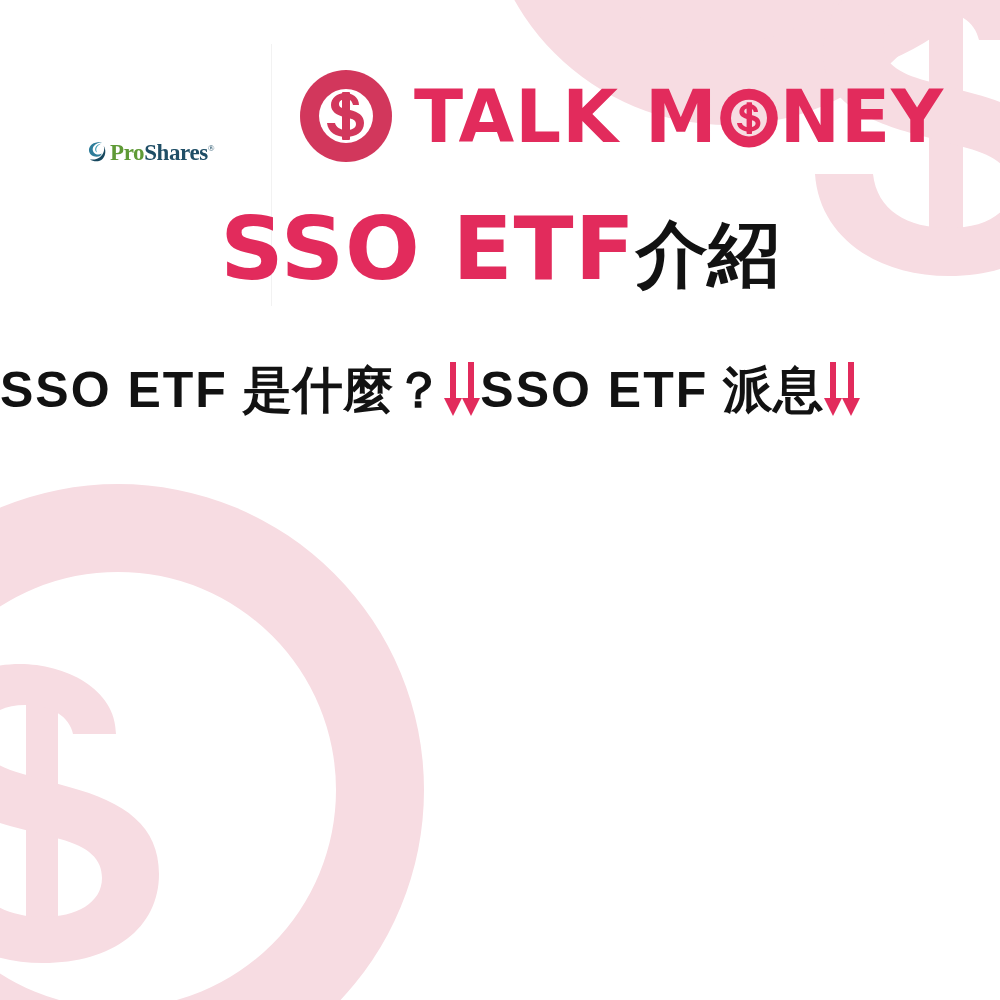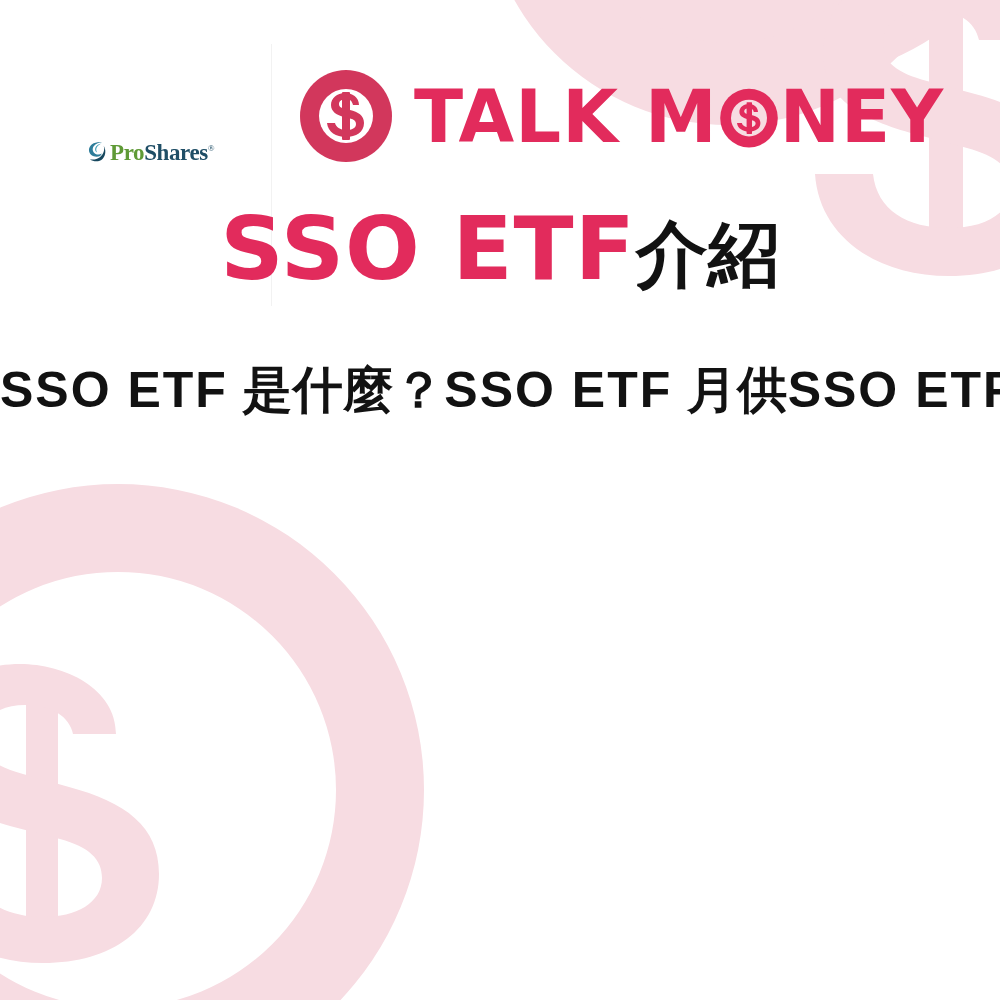--- a/index.html
+++ b/index.html
@@ -317,24 +317,20 @@
     <div class="flow-item">
       <span class="en">SSO ETF</span>
       <span class="zh">是什麼？</span>
     </div>
 
     <svg class="arrow" viewBox="0 0 18 56" xmlns="http://www.w3.org/2000/svg">
       <rect x="6" y="0" width="6" height="38" fill="#E22B5C"></rect>
       <path d="M0 36 L18 36 L9 54 Z" fill="#E22B5C"></path>
     </svg>
 
-    <div class="flow-item">
-      <span class="en">SSO ETF</span>
-      <span class="zh">月供</span>
-    </div>
 
     <svg class="arrow" viewBox="0 0 18 56" xmlns="http://www.w3.org/2000/svg">
       <rect x="6" y="0" width="6" height="38" fill="#E22B5C"></rect>
       <path d="M0 36 L18 36 L9 54 Z" fill="#E22B5C"></path>
     </svg>
 
     <div class="flow-item">
       <span class="en">SSO ETF</span>
       <span class="zh">派息</span>
     </div>

